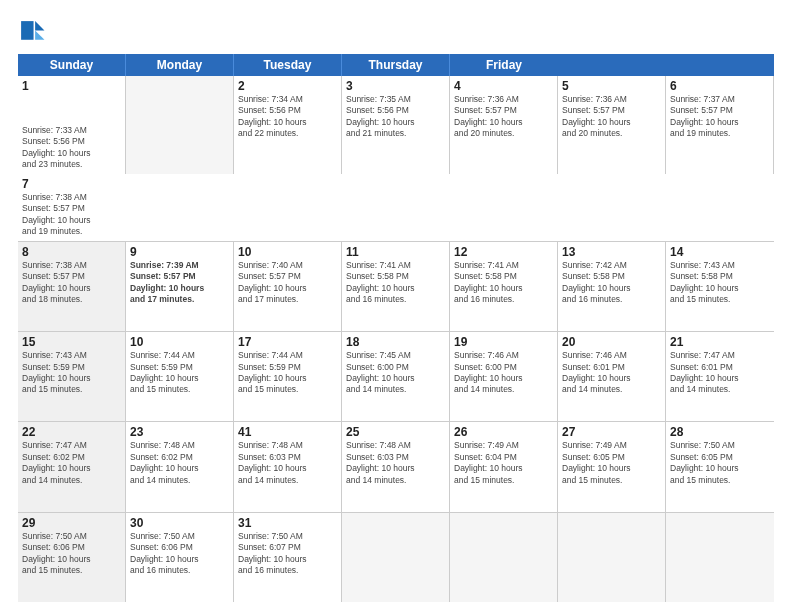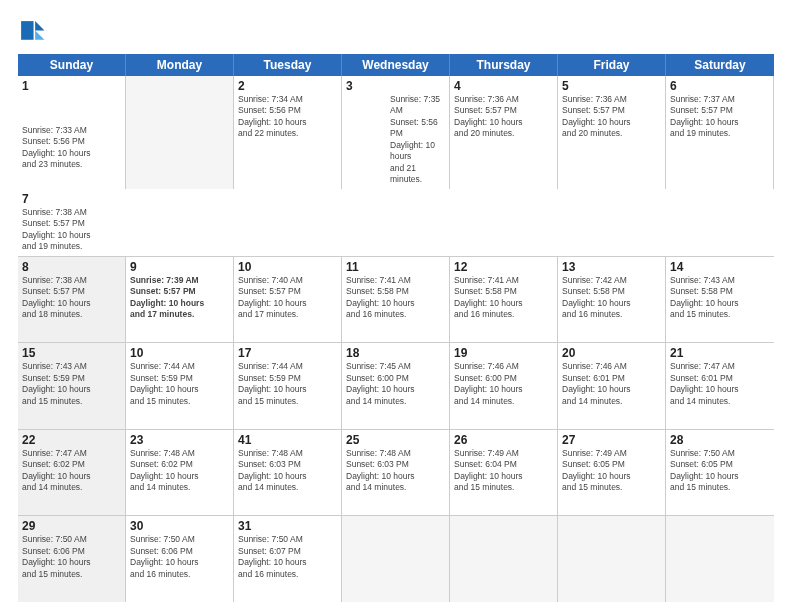--- a/index.html
+++ b/index.html
@@ -140,45 +140,43 @@
       <div class="month-title"></div>
       <div class="location"></div>
     </div>
   </div>
 
   <div class="calendar">
     <div class="cal-header-row">
     <div class="cal-header-cell">Sunday</div>
         <div class="cal-header-cell">Monday</div>
         <div class="cal-header-cell">Tuesday</div>
-        <div class="cal-header-cell">Wednesday</div>
         <div class="cal-header-cell">Thursday</div>
         <div class="cal-header-cell">Friday</div>
-        <div class="cal-header-cell">Saturday</div>
       </div>
     <div class="cal-body">
     <div class="cal-row">
           <div class="cal-cell">
             <span class="day-num">1</span>
             <div class="day-info" style="white-space: pre-line; margin-top: 32px;">Sunrise: 7:33 AM
 Sunset: 5:56 PM
 Daylight: 10 hours
 and 23 minutes.</div>
           </div>
           <div class="cal-cell empty"></div>
           <div class="cal-cell">
             <span class="day-num">2</span>
             <div class="day-info" style="white-space: pre-line;">Sunrise: 7:34 AM
 Sunset: 5:56 PM
 Daylight: 10 hours
 and 22 minutes.</div>
           </div>
           <div class="cal-cell">
             <span class="day-num">3</span>
-            <div class="day-info" style="white-space: pre-line; margin-left: 44px;">Sunrise: 7:35 AM
+            <div class="day-info" style="white-space: pre-line;">Sunrise: 7:35 AM
 Sunset: 5:56 PM
 Daylight: 10 hours
 and 21 minutes.</div>
           </div>
           <div class="cal-cell">
             <span class="day-num">4</span>
             <div class="day-info" style="white-space: pre-line;">Sunrise: 7:36 AM
 Sunset: 5:57 PM
 Daylight: 10 hours
 and 20 minutes.</div>

